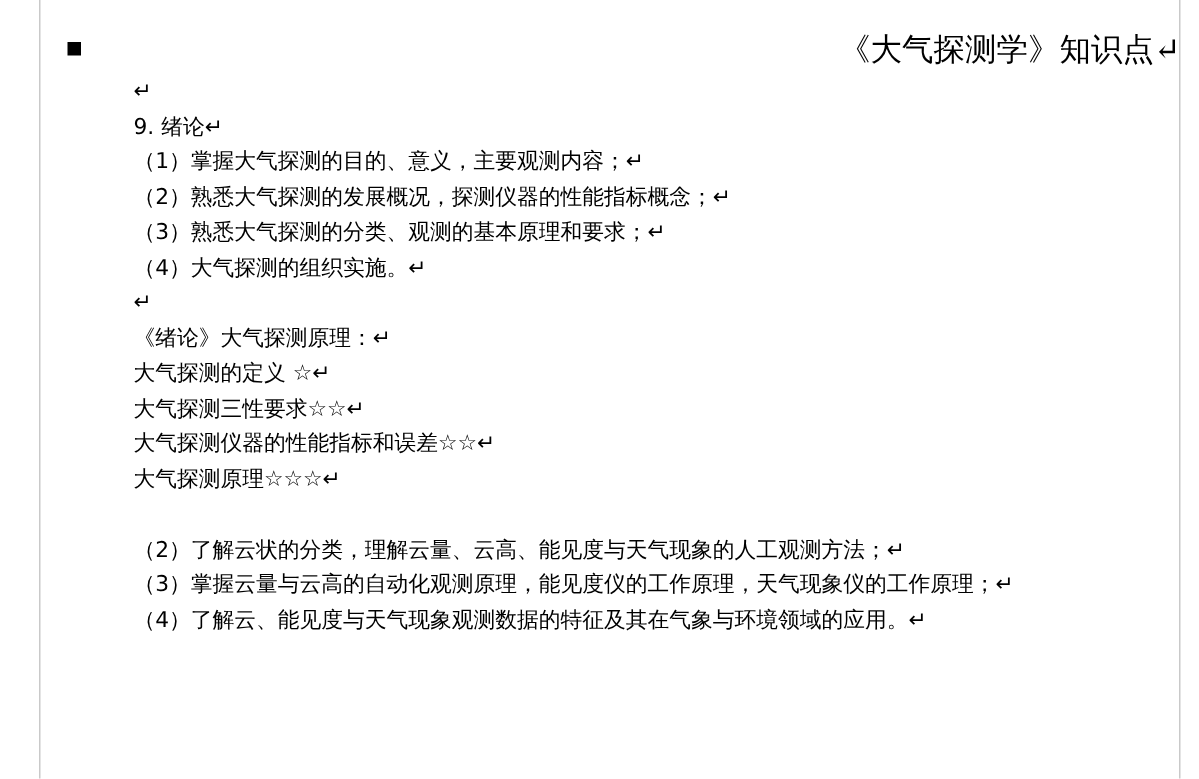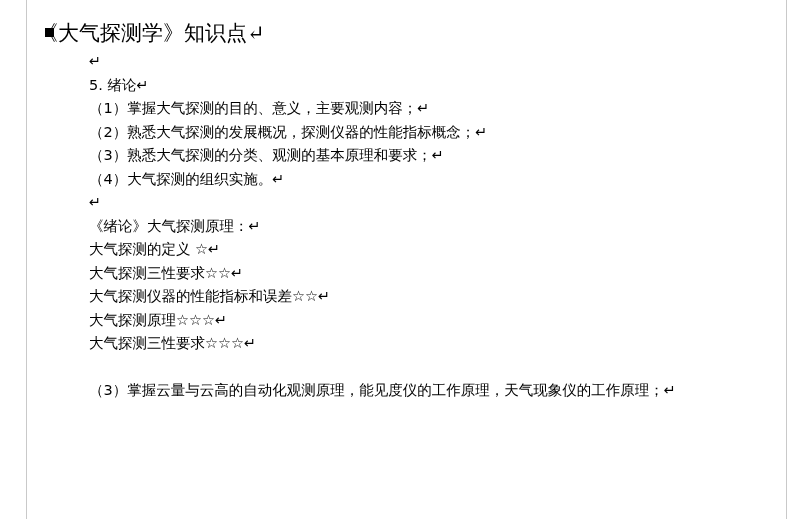--- a/index.html
+++ b/index.html
@@ -50,21 +50,21 @@
   .content {
     position: absolute;
     left: 27px;
     top: 0;
     width: 760px;
     height: 519px;
     padding: 10px 0 0 0;
     box-sizing: border-box;
   }
   .doc-title {
-    text-align: left;
+    text-align: right;
     font-size: 21px;
     line-height: 34px;
     color: #000;
     font-family: "DejaVu Serif", "Liberation Serif", serif;
     font-weight: normal;
     margin: 6px 0 0 0;
     padding-left: 10px;
   }
   .line {
     font-size: 14.5px;
@@ -85,29 +85,30 @@
 
   <div class="edge-left"></div>
   <div class="edge-right"></div>
 
   <div class="bullet-marker"></div>
 
   <div class="content">
     <div class="doc-title">《大气探测学》知识点↵</div>
 
     <div class="line blank">↵</div>
-    <div class="line">5. 绪论↵</div>
+    <div class="line">9. 绪论↵</div>
     <div class="line">（1）掌握大气探测的目的、意义，主要观测内容；↵</div>
     <div class="line">（2）熟悉大气探测的发展概况，探测仪器的性能指标概念；↵</div>
     <div class="line">（3）熟悉大气探测的分类、观测的基本原理和要求；↵</div>
     <div class="line">（4）大气探测的组织实施。↵</div>
     <div class="line blank">↵</div>
     <div class="line">《绪论》大气探测原理：↵</div>
     <div class="line">大气探测的定义 ☆↵</div>
     <div class="line">大气探测三性要求☆☆↵</div>
     <div class="line">大气探测仪器的性能指标和误差☆☆↵</div>
     <div class="line">大气探测原理☆☆☆↵</div>
-    <div class="line">大气探测三性要求☆☆☆↵</div>
     <div class="line blank"></div>
+    <div class="line">（2）了解云状的分类，理解云量、云高、能见度与天气现象的人工观测方法；↵</div>
     <div class="line">（3）掌握云量与云高的自动化观测原理，能见度仪的工作原理，天气现象仪的工作原理；↵</div>
+    <div class="line">（4）了解云、能见度与天气现象观测数据的特征及其在气象与环境领域的应用。↵</div>
   </div>
 
 </div>
 
 </body></html>

